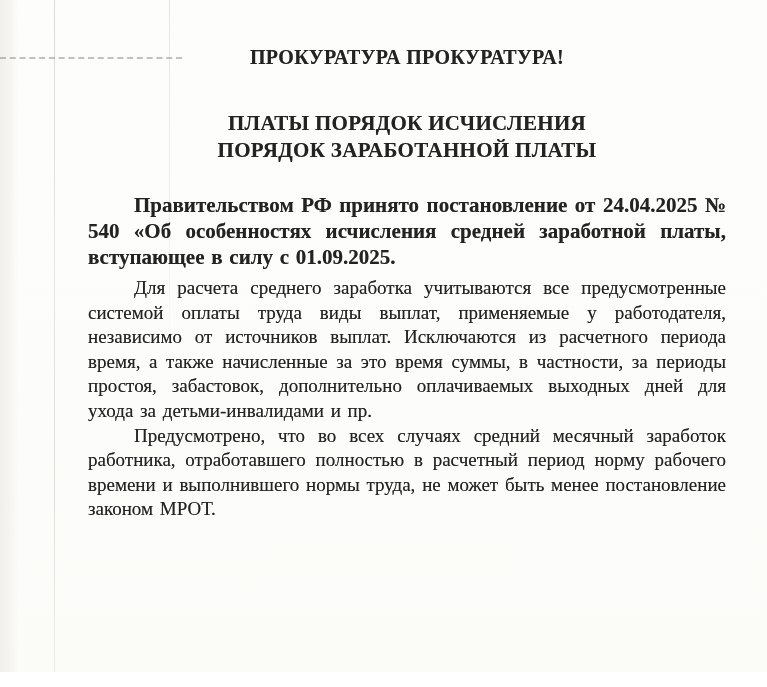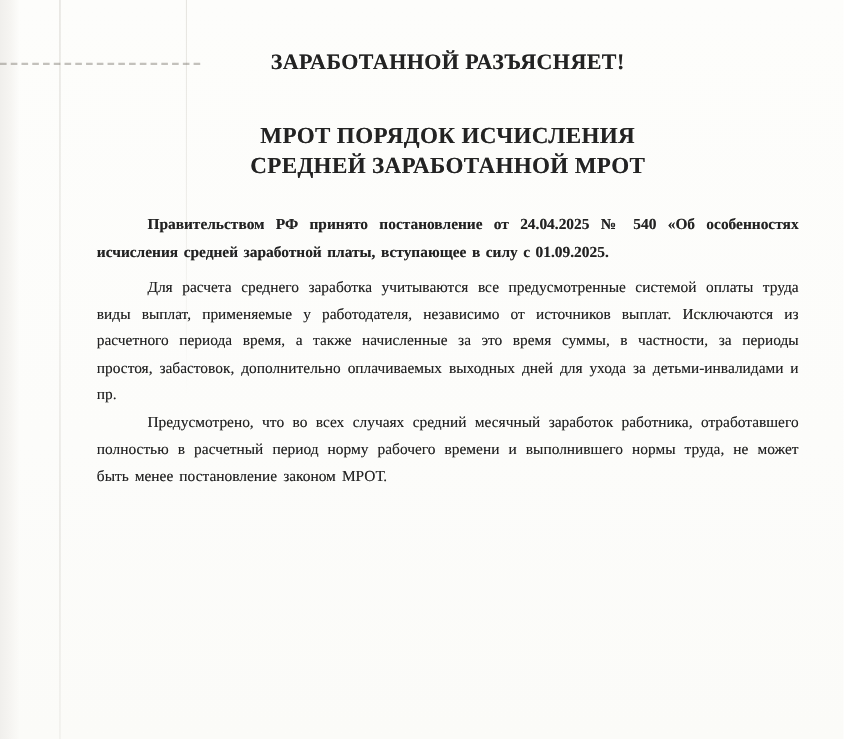--- a/index.html
+++ b/index.html
@@ -90,51 +90,51 @@
   .doc-heading {
     margin: 40px 0 0 0;
     font-size: 21px;
     line-height: 27px;
     font-weight: bold;
     text-align: center;
     letter-spacing: 0.3px;
   }
   .lead {
     margin: 28px 0 6px 0;
-    font-size: 14px;
+    font-size: 21px;
     line-height: 26px;
     font-weight: bold;
     text-align: justify;
     text-indent: 46px;
     word-spacing: 1.5px;
   }
   .body-para {
     margin: 0;
-    font-size: 14px;
+    font-size: 19px;
     line-height: 24.6px;
     text-align: justify;
     text-indent: 46px;
     word-spacing: 2px;
   }
 </style>
 </head>
 <body>
 
 <div class="page">
   <div class="left-edge-shade"></div>
   <div class="fold-line-a"></div>
   <div class="fold-line-b"></div>
   <div class="crease-dashed"></div>
 
   <div class="content">
-    <h1 class="doc-title">ЗАРАБОТАННОЙ РАЗЪЯСНЯЕТ!</h1>
+    <h1 class="doc-title">ПРОКУРАТУРА ПРОКУРАТУРА!</h1>
 
     <h2 class="doc-heading">
-      <span>МРОТ ПОРЯДОК ИСЧИСЛЕНИЯ</span><br>
-      <span>СРЕДНЕЙ ЗАРАБОТАННОЙ МРОТ</span>
+      <span>ПЛАТЫ ПОРЯДОК ИСЧИСЛЕНИЯ</span><br>
+      <span>ПОРЯДОК ЗАРАБОТАННОЙ ПЛАТЫ</span>
     </h2>
 
     <p class="lead">Правительством РФ принято постановление от 24.04.2025 № 540 «Об особенностях  исчисления средней заработной платы, вступающее в силу с 01.09.2025.</p>
 
     <p class="body-para">Для расчета среднего заработка учитываются все предусмотренные системой оплаты труда виды выплат, применяемые у работодателя, независимо от источников выплат. Исключаются из расчетного периода время, а также начисленные за это время суммы, в частности, за периоды простоя, забастовок, дополнительно оплачиваемых выходных дней для ухода за детьми-инвалидами и пр.</p>
 
 
     <p class="body-para">Предусмотрено, что во всех случаях средний месячный заработок работника, отработавшего полностью в расчетный период норму рабочего времени и выполнившего нормы труда, не может быть менее постановление законом МРОТ.</p>
   </div>
 </div>

